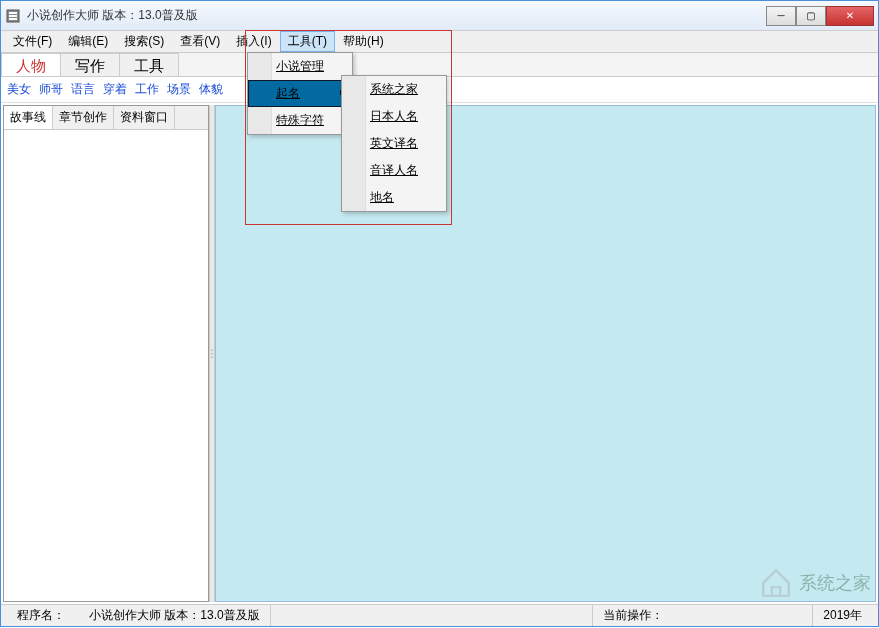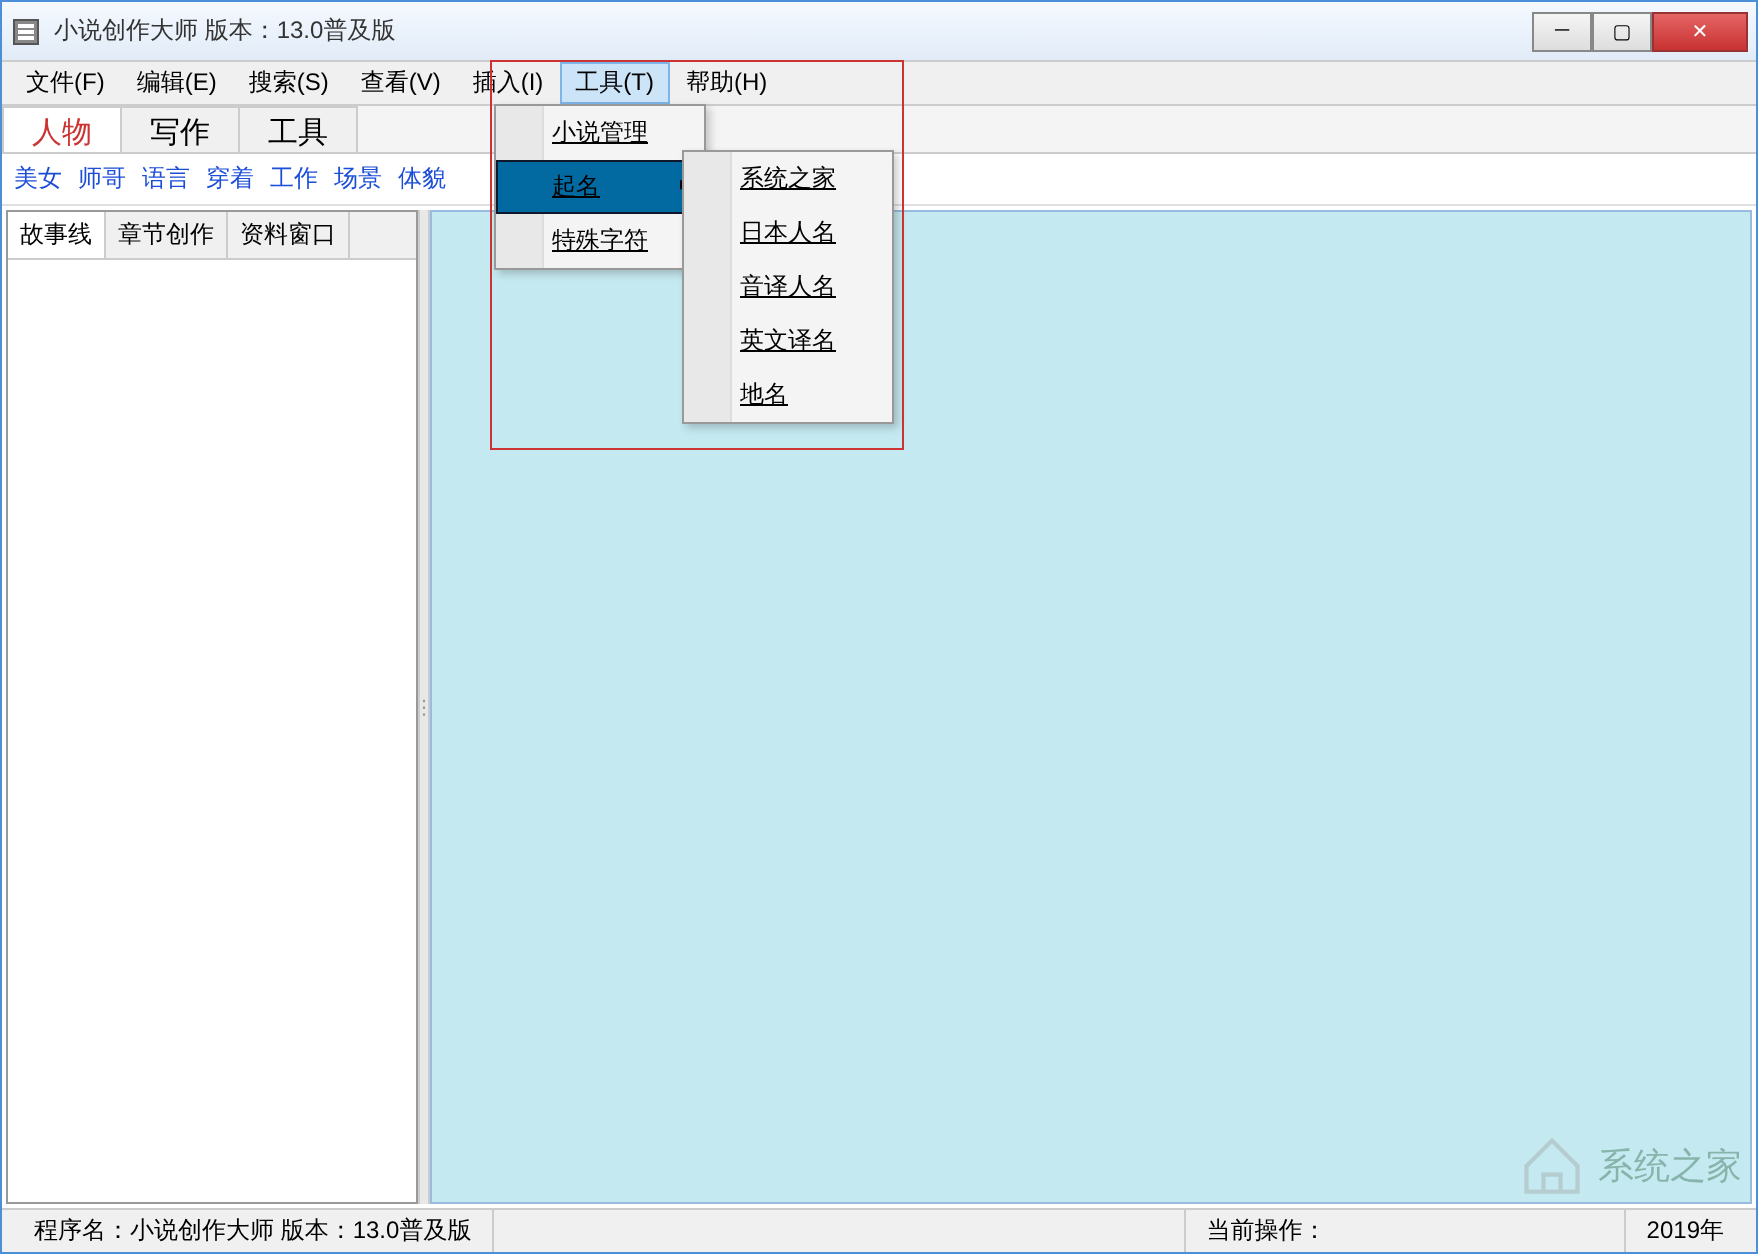--- a/index.html
+++ b/index.html
@@ -33,21 +33,21 @@
     .left-tab.active { background:#fff;text-align:right; }
     .left-body { flex:1; background:#fff; }
     
     .splitter { width: 6px; background:#e8e8e8; cursor:col-resize; border-left:1px solid #ccc; border-right:1px solid #ccc; margin:2px 0; display:flex; align-items:center; justify-content:center; }
     .splitter::before { content:"⋮"; color:#999; font-size:10px; }
     
     .content { flex:1; margin:2px 2px 2px 0; border:1px solid #99bbdd; background:#c5e9f0; position:relative; }
     
     .statusbar { height: 22px; border-top:1px solid #ccc; display:flex; align-items:center; padding:0 6px; font-size:12px; background:#f0f0f0; }
     .status-seg { border-right:1px solid #ccc; padding:0 10px; height:100%; display:flex; align-items:center; }
-    .status-seg.program { flex: 0 0 auto; }
+    .status-seg.program { flex: 0 0 auto; gap: 24px; }
     .status-fill { flex:1; }
     .status-seg.op { flex:0 0 220px; }
     .status-seg.year { border-right:none; }
     
     .dropdown { position:absolute; background:#f4f4f4; border:1px solid #999; box-shadow:2px 2px 4px rgba(0,0,0,0.2); font-size:12px; z-index:10; }
     .dropdown-item { padding:5px 28px 5px 28px; cursor:pointer; white-space:nowrap; position:relative; min-width:80px;text-decoration:underline; }
     .dropdown-item.hover { background:#0369a1; border:1px solid #0f172a; padding:4px 27px 4px 27px; }
     .dropdown-item.has-sub::after { content:"▸"; position:absolute; right:6px; top:5px; font-size:10px; }
     .dd-iconcol { position:absolute; left:0; top:0; bottom:0; width:24px; background:#e8e8e8; border-right:1px solid #ddd; }
     
@@ -135,22 +135,22 @@
   <div class="dd-iconcol"></div>
   <div class="dropdown-item">小说管理</div>
   <div class="dropdown-item hover has-sub">起名</div>
   <div class="dropdown-item">特殊字符</div>
 </div>
 
 <div class="dropdown dd2">
   <div class="dd-iconcol"></div>
   <div class="dropdown-item">系统之家</div>
   <div class="dropdown-item">日本人名</div>
+  <div class="dropdown-item">英文译名</div>
   <div class="dropdown-item">音译人名</div>
-  <div class="dropdown-item">英文译名</div>
   <div class="dropdown-item">地名</div>
 </div>
 
 <div class="highlight-box"></div>
 
 <div class="watermark">
   <svg viewBox="0 0 32 32">
       <path d="M4 16 L16 4 L28 16 L28 28 L4 28 Z M12 28 L12 20 L20 20 L20 28" fill="none" stroke="#999" stroke-width="2"></path>
     </svg>
   <span>系统之家</span>

